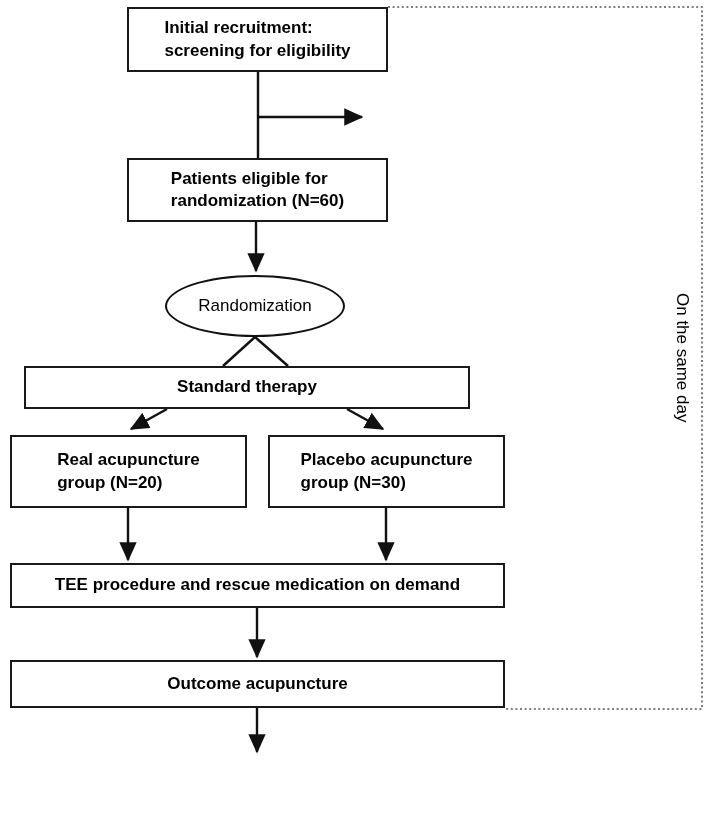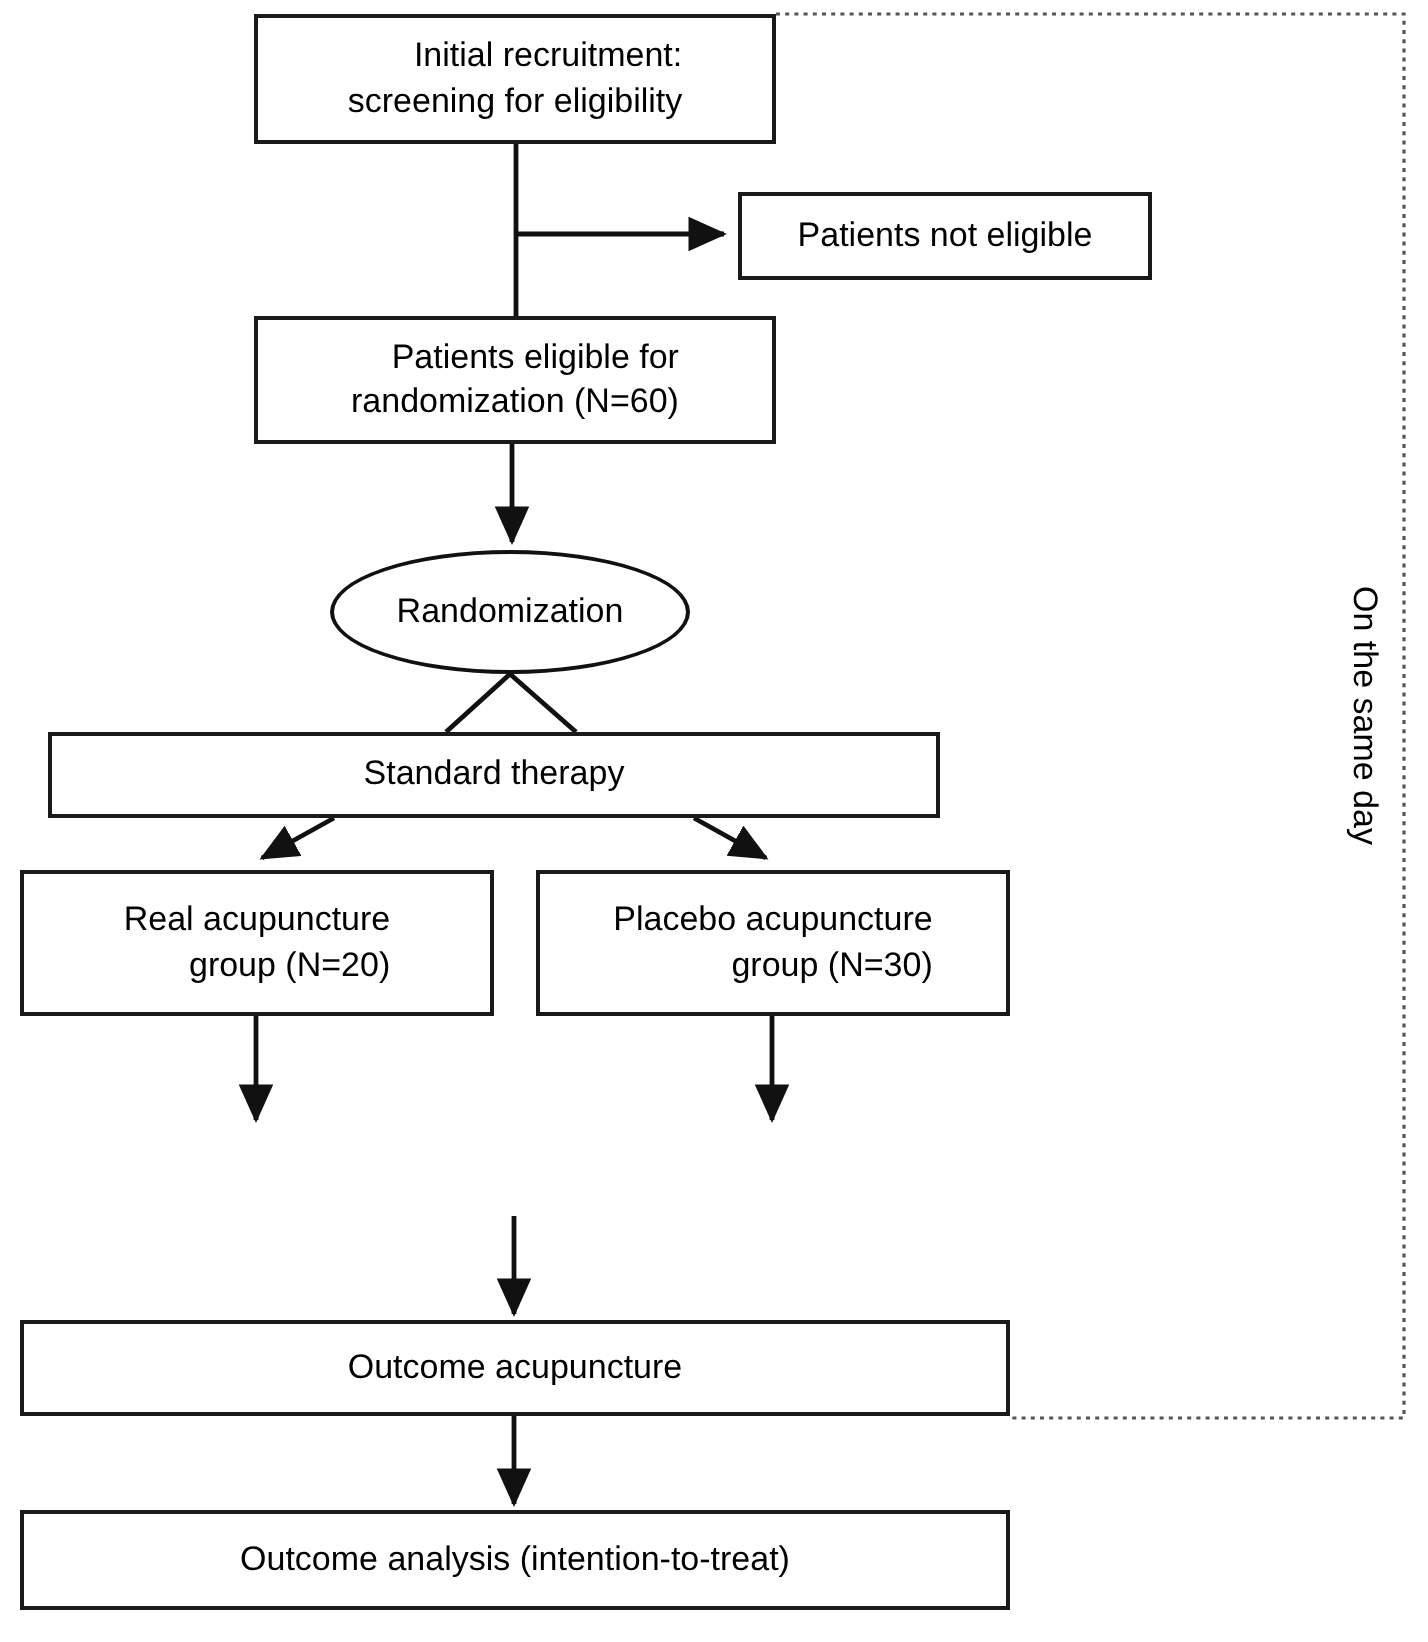--- a/index.html
+++ b/index.html
@@ -26,24 +26,25 @@
     height: 821px;
   }
   .node {
     position: absolute;
     box-sizing: border-box;
     border: 2px solid #1a1a1a;
     background: #ffffff;
     display: flex;
     align-items: center;
     justify-content: center;
-    text-align: right;
+    text-align: left;
     line-height: 1.32;
     font-size: 17px;
     color: #000000;
+    font-weight: bold;
   }
   .node-text {
     display: block;
     white-space: pre-line;
     padding: 0 6px;
   }
   .ellipse-node {
     position: absolute;
     box-sizing: border-box;
     border: 2px solid #111111;
@@ -96,23 +97,20 @@
     <line x1="257" y1="708" x2="257" y2="752" stroke="#111111" stroke-width="2.4" marker-end="url(#arrowhead)"></line>
 
     <polyline points="388,7 702,7 702,709 505,709" fill="none" stroke="#555555" stroke-width="1.6" stroke-dasharray="2 2.6" stroke-linecap="butt"></polyline>
   </svg>
 
   <div class="node" style="left:127px; top:7px; width:261px; height:65px;">
     <span class="node-text">Initial recruitment:
 screening for eligibility</span>
   </div>
 
-  <div class="node" style="left:369px; top:96px; width:207px; height:44px;">
-    <span class="node-text">Patients not eligible</span>
-  </div>
 
   <div class="node" style="left:127px; top:158px; width:261px; height:64px;">
     <span class="node-text">Patients eligible for
 randomization (N=60)</span>
   </div>
 
   <div class="ellipse-node" style="left:165px; top:275px; width:180px; height:62px;">
     <span class="node-text">Randomization</span>
   </div>
 
@@ -123,24 +121,24 @@
   <div class="node" style="left:10px; top:435px; width:237px; height:73px;">
     <span class="node-text">Real acupuncture
 group (N=20)</span>
   </div>
 
   <div class="node" style="left:268px; top:435px; width:237px; height:73px;">
     <span class="node-text">Placebo acupuncture
 group (N=30)</span>
   </div>
 
+  <div class="node" style="left:10px; top:563px; width:495px; height:45px;">
+    <span class="node-text">TEE procedure and rescue medication on demand</span>
+  </div>
 
   <div class="node" style="left:10px; top:660px; width:495px; height:48px;">
     <span class="node-text">Outcome acupuncture</span>
   </div>
 
-  <div class="node" style="left:10px; top:755px; width:495px; height:50px;">
-    <span class="node-text">Outcome analysis (intention-to-treat)</span>
-  </div>
 
   <div class="vlabel" style="left:692px; top:293px;">On the same day</div>
 
 </div>
 
 </body></html>

